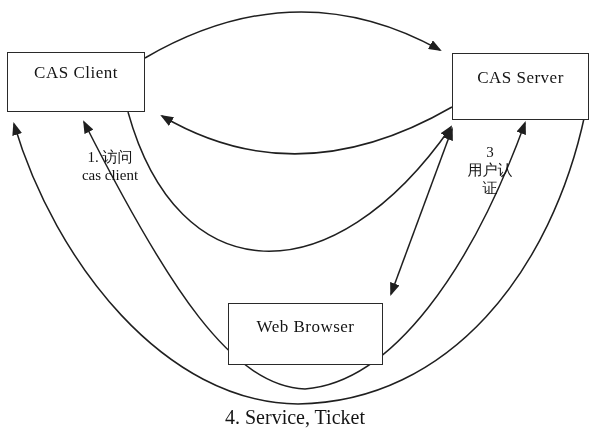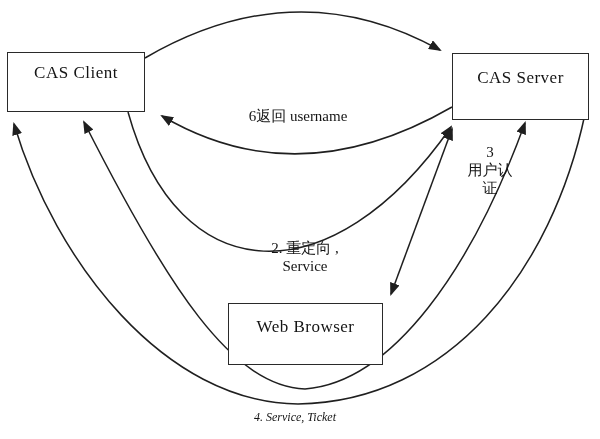--- a/index.html
+++ b/index.html
@@ -38,21 +38,21 @@
   .node.browser .node-label{transform:translateY(-7px);}
   .edge-label{
     position:absolute;
     transform:translateX(-50%);
     text-align:center;
     font-size:15px;
     line-height:18px;
     white-space:nowrap;
     background:transparent;
   }
-  .edge-label.big{font-size:12px;font-style:italic;}
+  .edge-label.big{font-size:20px;}
 </style>
 </head>
 <body>
 
 <div class="canvas">
 
   <svg class="connector-layer" viewBox="0 0 600 439" xmlns="http://www.w3.org/2000/svg">
     <defs>
       <marker id="ah" markerUnits="userSpaceOnUse" markerWidth="13" markerHeight="10" refX="11" refY="5" orient="auto">
         <path d="M0,0 L13,5 L0,10 Z" fill="#1f1f1f"></path>
@@ -81,33 +81,30 @@
 
   <div class="node" style="left:452px;top:53px;width:137px;height:67px;">
     <span class="node-label">CAS Server</span>
   </div>
 
   <div class="node browser" style="left:228px;top:303px;width:155px;height:62px;">
     <span class="node-label">Web Browser</span>
   </div>
 
 
-  <div class="edge-label" style="left:298px;top:107px;">
-    <div>6返回 username</div>
+
+  <div class="edge-label" style="left:110px;top:148px;">
+    <div>1. 访问</div>
+    <div>cas client</div>
   </div>
-
 
   <div class="edge-label" style="left:490px;top:143px;">
     <div>3</div>
     <div>用户认</div>
     <div>证</div>
   </div>
 
-  <div class="edge-label" style="left:305px;top:239px;">
-    <div>2. 重定向 ,</div>
-    <div>Service</div>
-  </div>
 
   <div class="edge-label big" style="left:295px;top:408px;">
     <div>4. Service, Ticket</div>
   </div>
 
 </div>
 
 </body></html>

